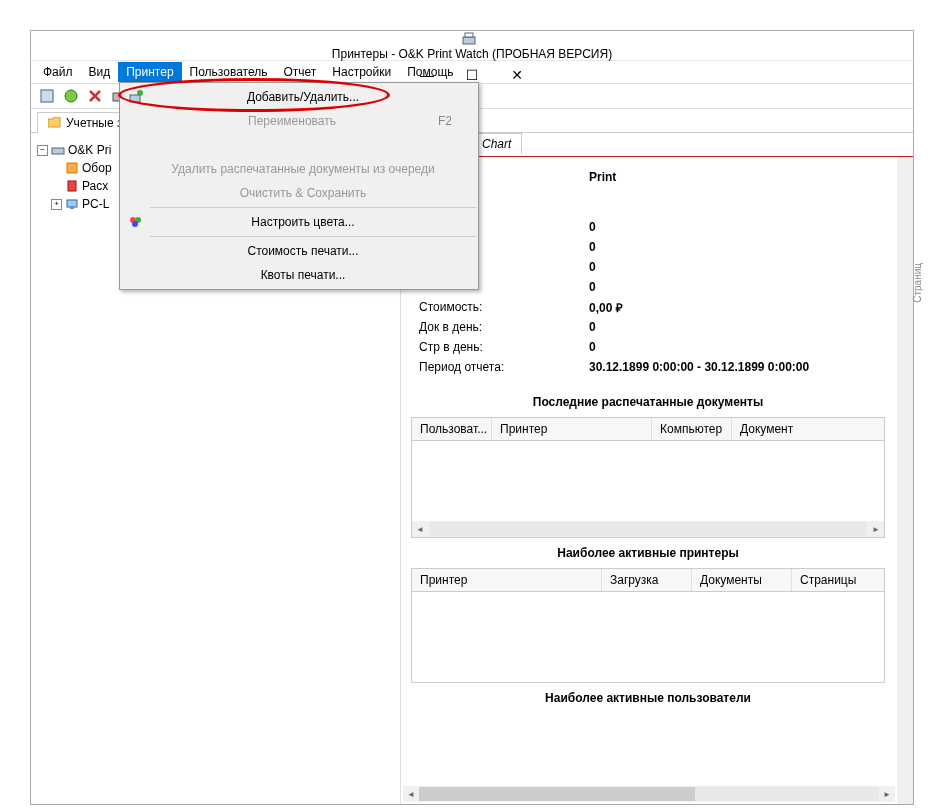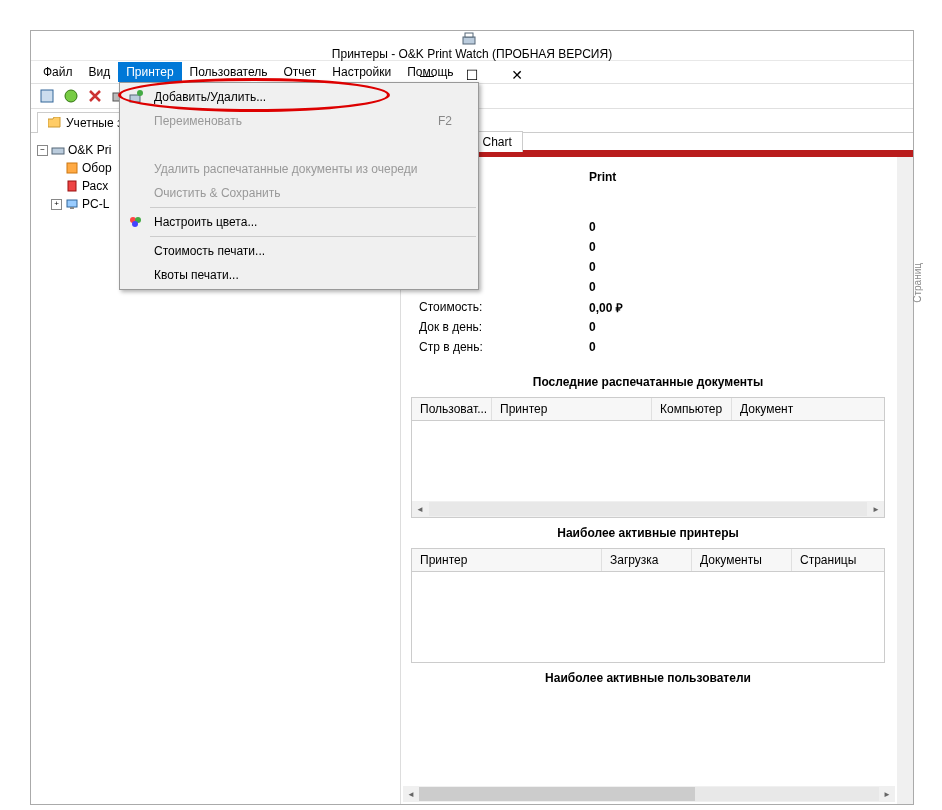--- a/index.html
+++ b/index.html
@@ -27,21 +27,21 @@
 .content { display: flex; height: calc(100% - 102px); }
 
 .sidebar { width: 370px; padding: 4px; border-right: 1px solid #ddd; }
 .tree { padding: 4px 2px; }
 .tree-node { display: flex; align-items: center; height: 18px; gap: 3px; }
 .tree-toggle { width: 11px; height: 11px; border: 1px solid #888; display: inline-flex; align-items: center; justify-content: center; font-size: 8px; line-height: 1; }
 .tree-icon { width: 14px; height: 14px; display: inline-flex; align-items: center; justify-content: center; }
 .tree-indent-1 { padding-left: 14px; }
 
 .mainpanel { flex: 1; display: flex; flex-direction: column; padding: 0; position: relative; }
-.subtabs { height: 24px; display: flex; align-items: center; padding: 0 6px; border-bottom: 7px solid #b91c1c; }
+.subtabs { height: 24px; display: flex; align-items: flex-start; padding: 0 6px; border-bottom: 1px solid #b91c1c; font-style: italic; }
 .subtabs .tab { padding: 3px 10px; border: 1px solid #ccc; border-bottom: none; background: #fff; margin-right: 2px; }
 
 .summary { padding: 10px 18px; }
 .summary-row { display: flex; height: 20px; align-items: center; }
 .summary-label { width: 170px; }
 .summary-value { font-weight: bold; }
 
 .section-title { text-align: center; font-weight: bold; padding: 8px 0; }
 
 .grid { margin: 0 10px; border: 1px solid #ccc; }
@@ -55,21 +55,21 @@
 .vscroll { position: absolute; right: 0; top: 24px; width: 16px; bottom: 0; background: #f0f0f0; }
 .vscroll-label { position: absolute; right: -10px; top: 130px; writing-mode: vertical-rl; font-size: 10px; color: #888; transform: rotate(180deg); }
 
 .bottom-hscroll { position: absolute; left: 372px; right: 18px; bottom: 2px; height: 16px; background: #f0f0f0; display: flex; align-items: center; }
 .bottom-hscroll .track { flex: 1; height: 14px; background: #e8e8e8; position: relative; }
 .bottom-hscroll .thumb { position: absolute; left: 0; width: 60%; height: 100%; background: #ccc; }
 .bottom-hscroll .arrow { width: 16px; height: 16px; display: flex; align-items: center; justify-content: center; font-size: 8px; color: #666; }
 
 
 .dropdown { position: absolute; left: 119px; top: 82px; width: 360px; background: #f0f0f0; border: 1px solid #999; box-shadow: 2px 2px 4px rgba(0,0,0,0.3); z-index: 100; padding: 2px; }
-.dropdown .dd-item { display: flex; align-items: center; height: 24px; padding: 0 24px 0 4px; gap: 8px; }
+.dropdown .dd-item { display: flex; align-items: center; height: 24px; padding: 0 24px 0 4px; gap: 8px; text-align: center; }
 .dropdown .dd-item .dd-icon { width: 20px; height: 20px; display: flex; align-items: center; justify-content: center; }
 .dropdown .dd-item .dd-label { flex: 1; color: #000; }
 .dropdown .dd-item .dd-shortcut { color: #888; }
 .dropdown .dd-item.disabled .dd-label { color: #999; }
 .dropdown .dd-sep { height: 1px; background: #ccc; margin: 2px 0 2px 28px; }
 
 
 .highlight { position: absolute; left: 118px; top: 78px; width: 272px; height: 34px; border: 3px solid #d00; border-radius: 50%; z-index: 200; pointer-events: none; }
 
 svg { display: block; }
@@ -214,20 +214,24 @@
               <span class="summary-value">0,00 ₽</span>
             </div>
         <div class="summary-row">
               <span class="summary-label">Док в день:</span>
               <span class="summary-value">0</span>
             </div>
         <div class="summary-row">
               <span class="summary-label">Стр в день:</span>
               <span class="summary-value">0</span>
             </div>
+        <div class="summary-row">
+              <span class="summary-label">Период отчета:</span>
+              <span class="summary-value">30.12.1899 0:00:00 - 30.12.1899 0:00:00</span>
+            </div>
       </div>
 
       <div class="section-title">Последние распечатанные документы</div>
       <div class="grid">
         <div class="grid-header">
           <div class="col" style="width:80px">Пользоват...</div>
           <div class="col" style="width:160px">Принтер</div>
           <div class="col" style="width:80px">Компьютер</div>
           <div class="col" style="flex:1;border-right:none">Документ</div>
         </div>

